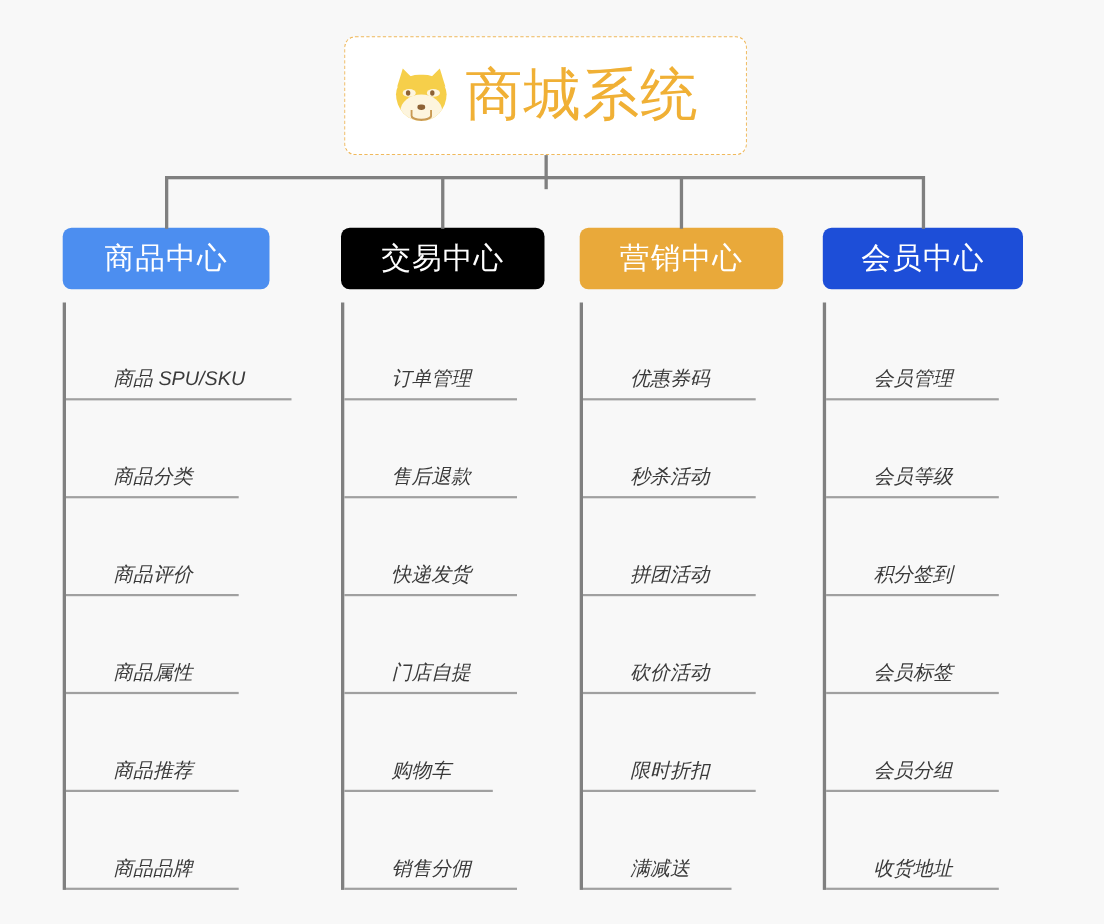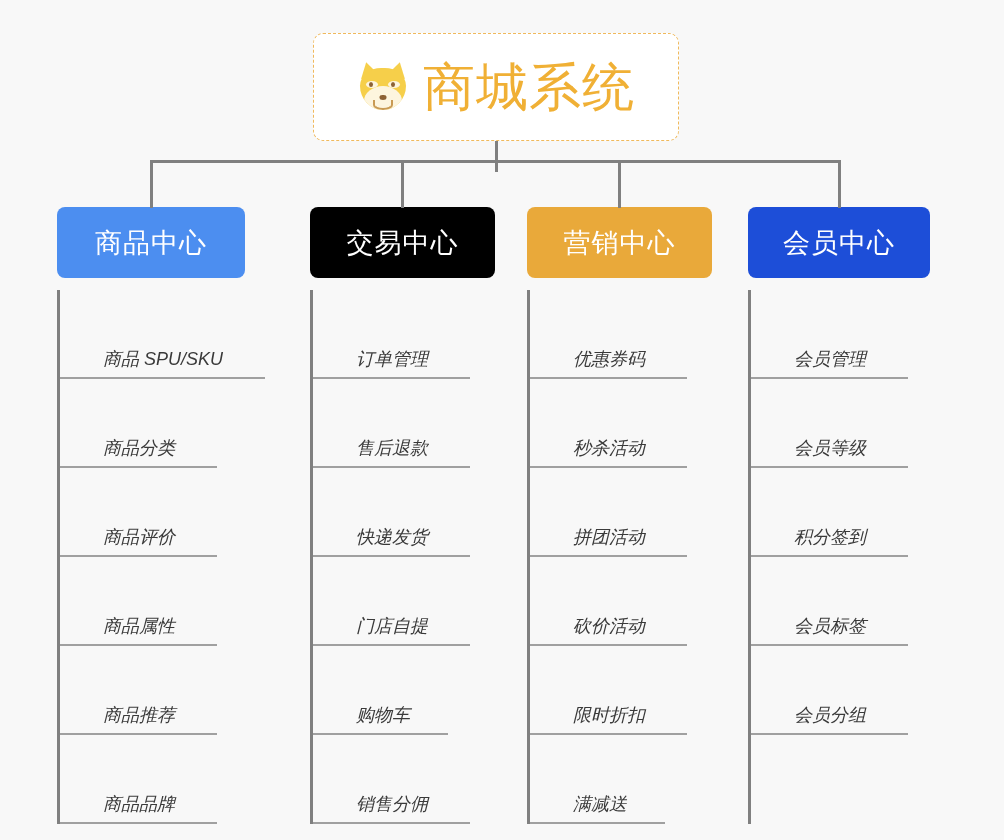--- a/index.html
+++ b/index.html
@@ -127,21 +127,21 @@
   .conn-hbar      { left: 150px; top: 160px; width: 690px; height: 3px; }
   .conn-drop      { top: 160px; width: 3px; height: 48px; }
 
   
   .column {
     position: absolute;
     top: 207px;
   }
   .cat-header {
     box-sizing: border-box;
-    height: 71px;
+    height: 56px;
     border-radius: 8px;
     display: flex;
     align-items: center;
     justify-content: center;
     color: #ffffff;
     font-size: 27px;
     letter-spacing: 1px;
     white-space: nowrap;
   }
   .leaf-list {
@@ -314,20 +314,24 @@
             <div class="leaf-underline" style="width: 157px;"></div>
           </div>
           <div class="leaf">
             <span class="leaf-label">会员标签</span>
             <div class="leaf-underline" style="width: 157px;"></div>
           </div>
           <div class="leaf">
             <span class="leaf-label">会员分组</span>
             <div class="leaf-underline" style="width: 157px;"></div>
           </div>
+          <div class="leaf">
+            <span class="leaf-label">收货地址</span>
+            <div class="leaf-underline" style="width: 157px;"></div>
+          </div>
         </div>
       </div>
     </div>
 
 <div class="connector conn-drop" style="left: 150px;"></div>
     <div class="connector conn-drop" style="left: 401px;"></div>
     <div class="connector conn-drop" style="left: 618px;"></div>
     <div class="connector conn-drop" style="left: 838px;"></div>
   </div>
 

